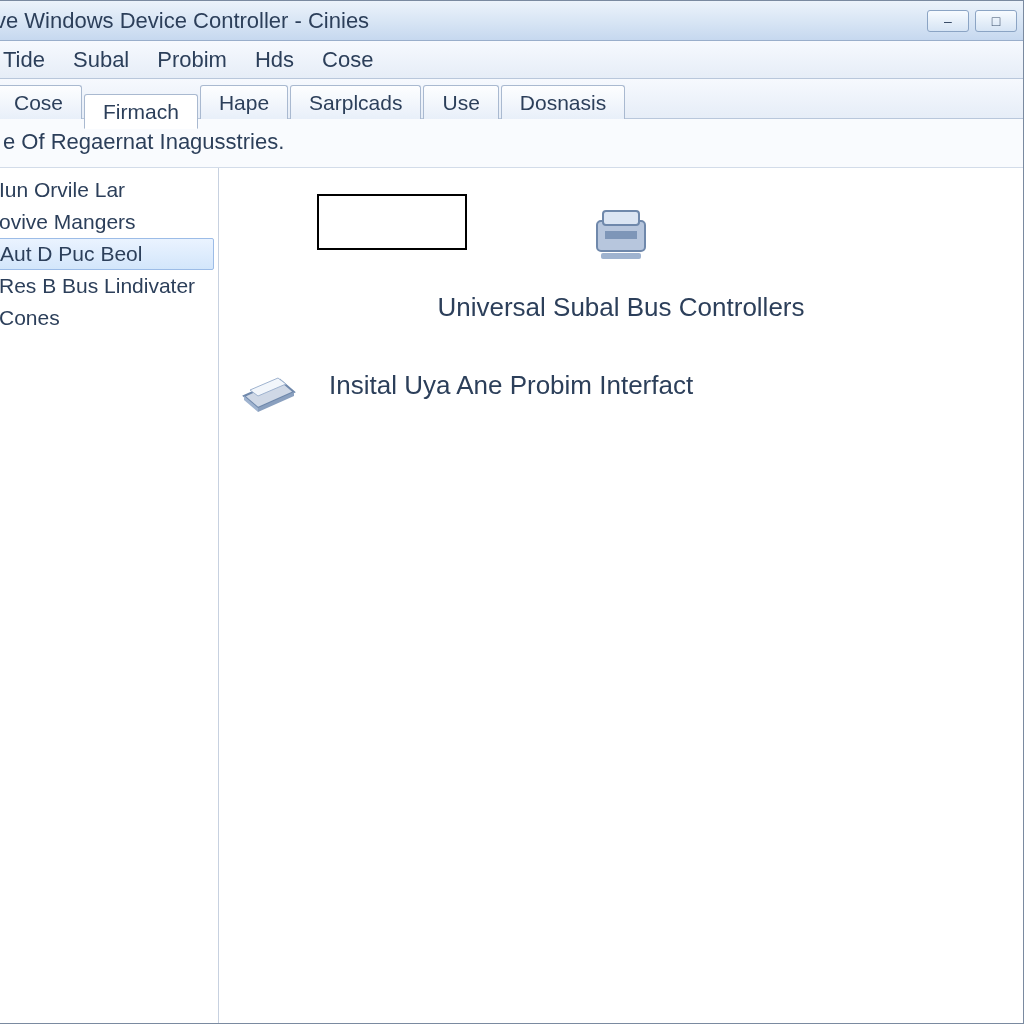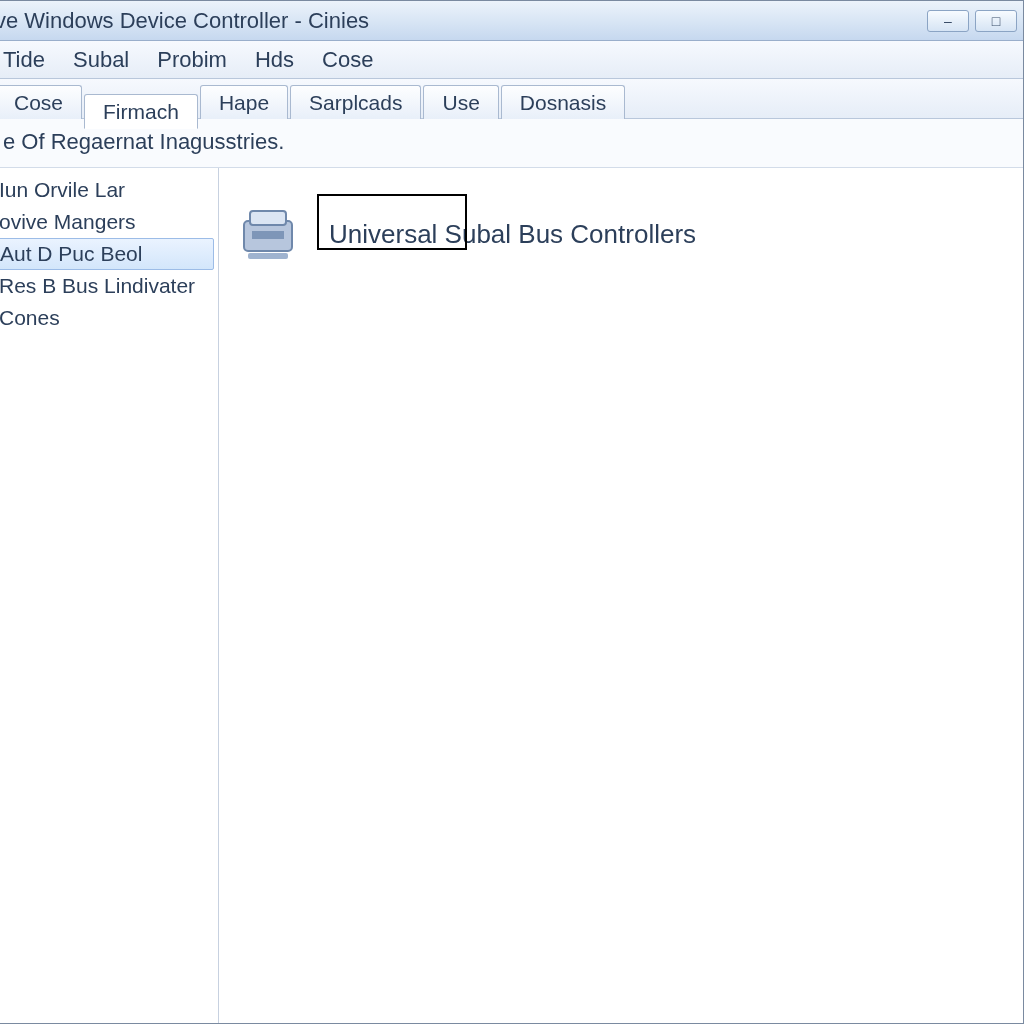--- a/index.html
+++ b/index.html
@@ -133,21 +133,21 @@
   .icon-box {
     width: 66px; height: 60px;
     display:flex; align-items:center; justify-content:center;
   }
   .focus-rect {
     position:absolute;
     border: 2px solid #000;
     width: 150px; height: 56px;
     pointer-events: none;
   }
-  .entry0-wrap { position: relative; }
+  .entry0-wrap { position: relative; flex-direction: column; }
   
   svg { display:block; }
 </style>
 </head>
 <body>
 
 <div class="window">
 
   <div class="titlebar">
     <div class="title-left">
@@ -196,18 +196,29 @@
             <rect x="6" y="14" width="48" height="30" rx="4" fill="#b7c6dd" stroke="#6f88ab" stroke-width="2"></rect>
             <rect x="12" y="4" width="36" height="14" rx="3" fill="#dbe5f3" stroke="#6f88ab" stroke-width="2"></rect>
             <rect x="14" y="24" width="32" height="8" fill="#7e96b8"></rect>
             <rect x="10" y="46" width="40" height="6" rx="2" fill="#9fb3cf"></rect>
           </svg>
         </div>
         <span class="lbl">Universal Subal Bus Controllers</span>
         <div class="focus-rect" style="left:88px; top:6px;"></div>
       </div>
 
+      <div class="entry">
+        <div class="icon-box">
+          <svg width="60" height="54" viewBox="0 0 60 54">
+            <polygon points="6,38 42,22 56,34 20,50" fill="#cfd8e6" stroke="#6f88ab" stroke-width="2"></polygon>
+            <polygon points="6,38 20,50 20,54 6,42" fill="#9fb3cf"></polygon>
+            <polygon points="20,50 56,34 56,38 20,54" fill="#8aa0bf"></polygon>
+            <polygon points="12,32 40,20 48,26 20,38" fill="#f2f6fb" stroke="#9fb3cf"></polygon>
+          </svg>
+        </div>
+        <span class="lbl">Insital Uya Ane Probim Interfact</span>
+      </div>
 
 
     </div>
   </div>
 
 </div>
 
 </body></html>

